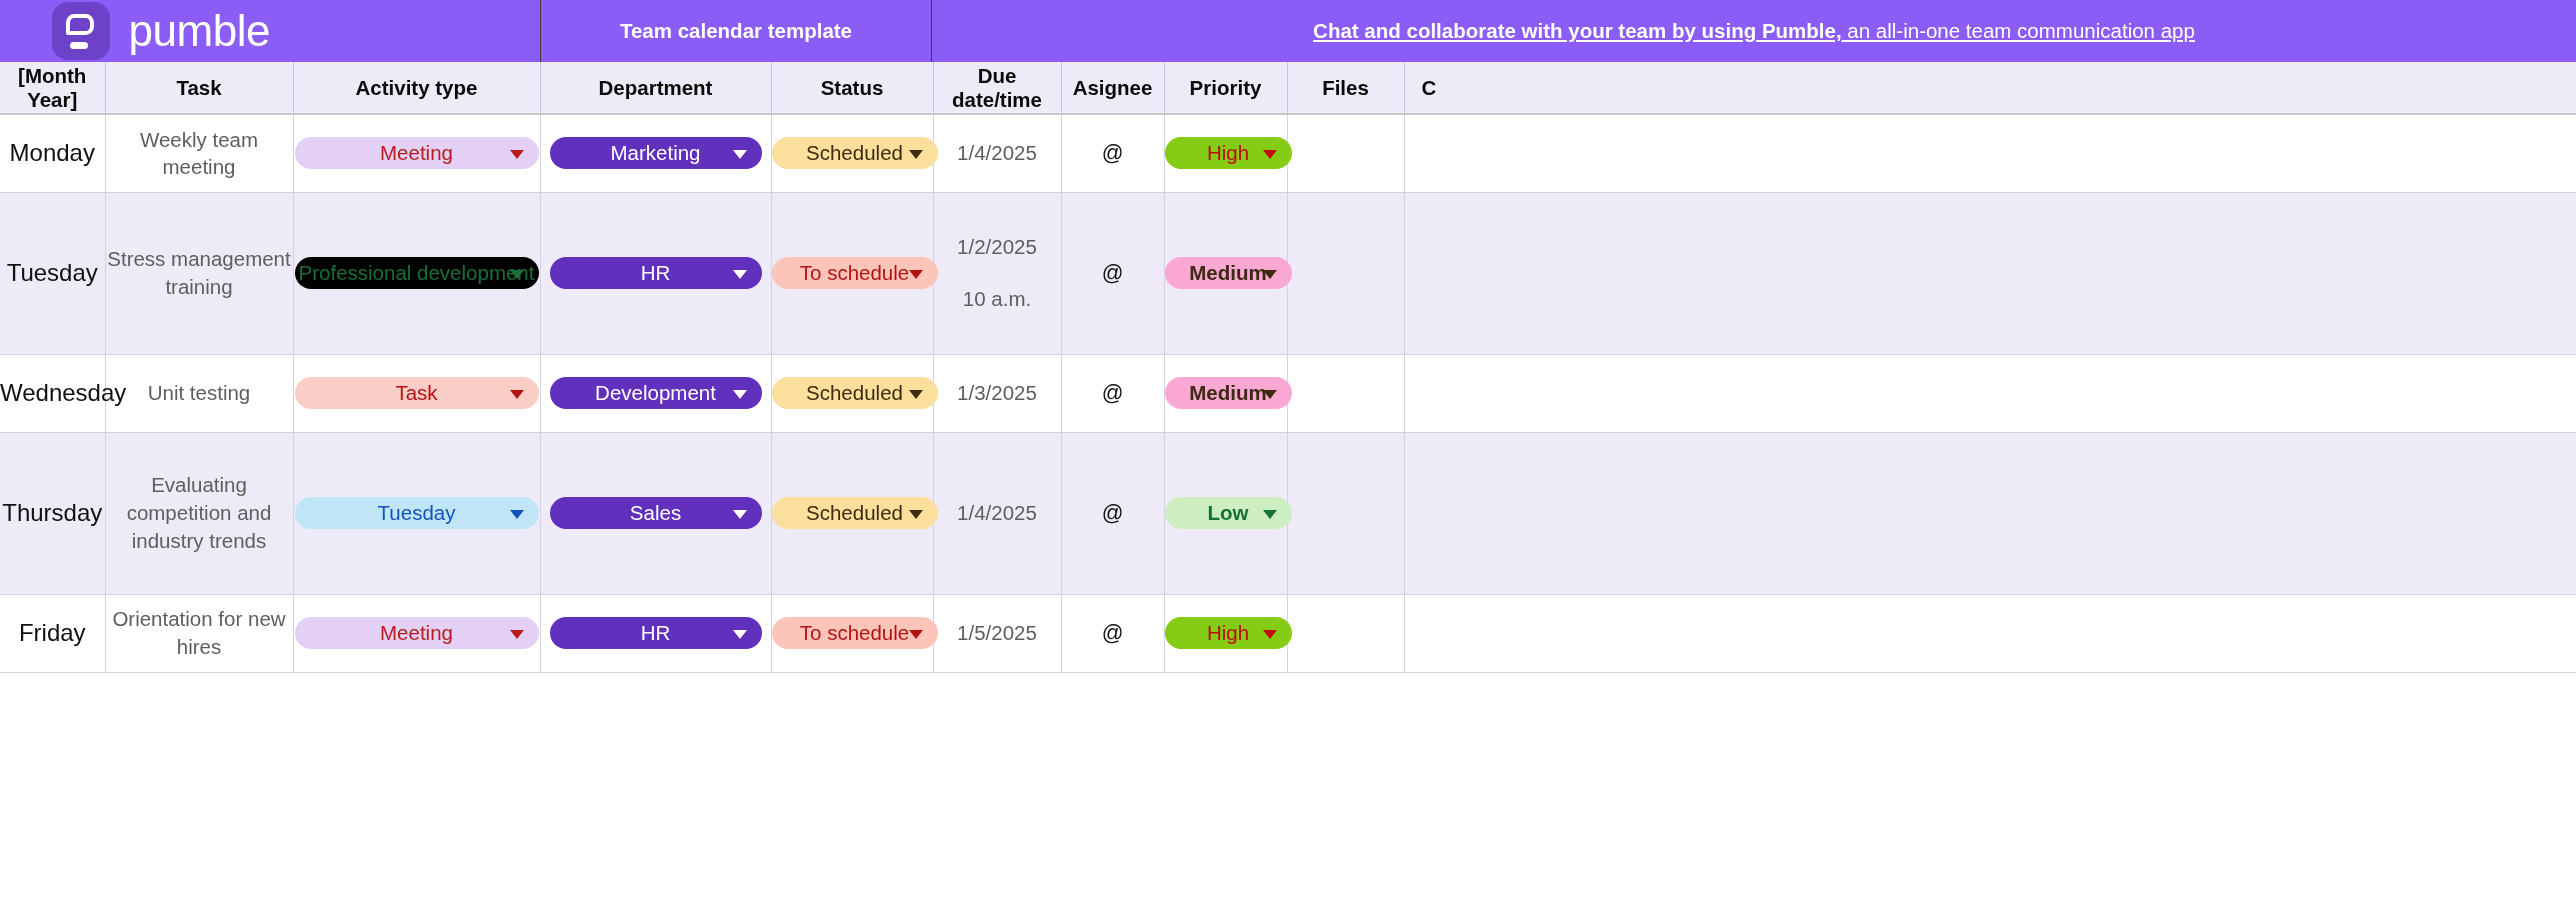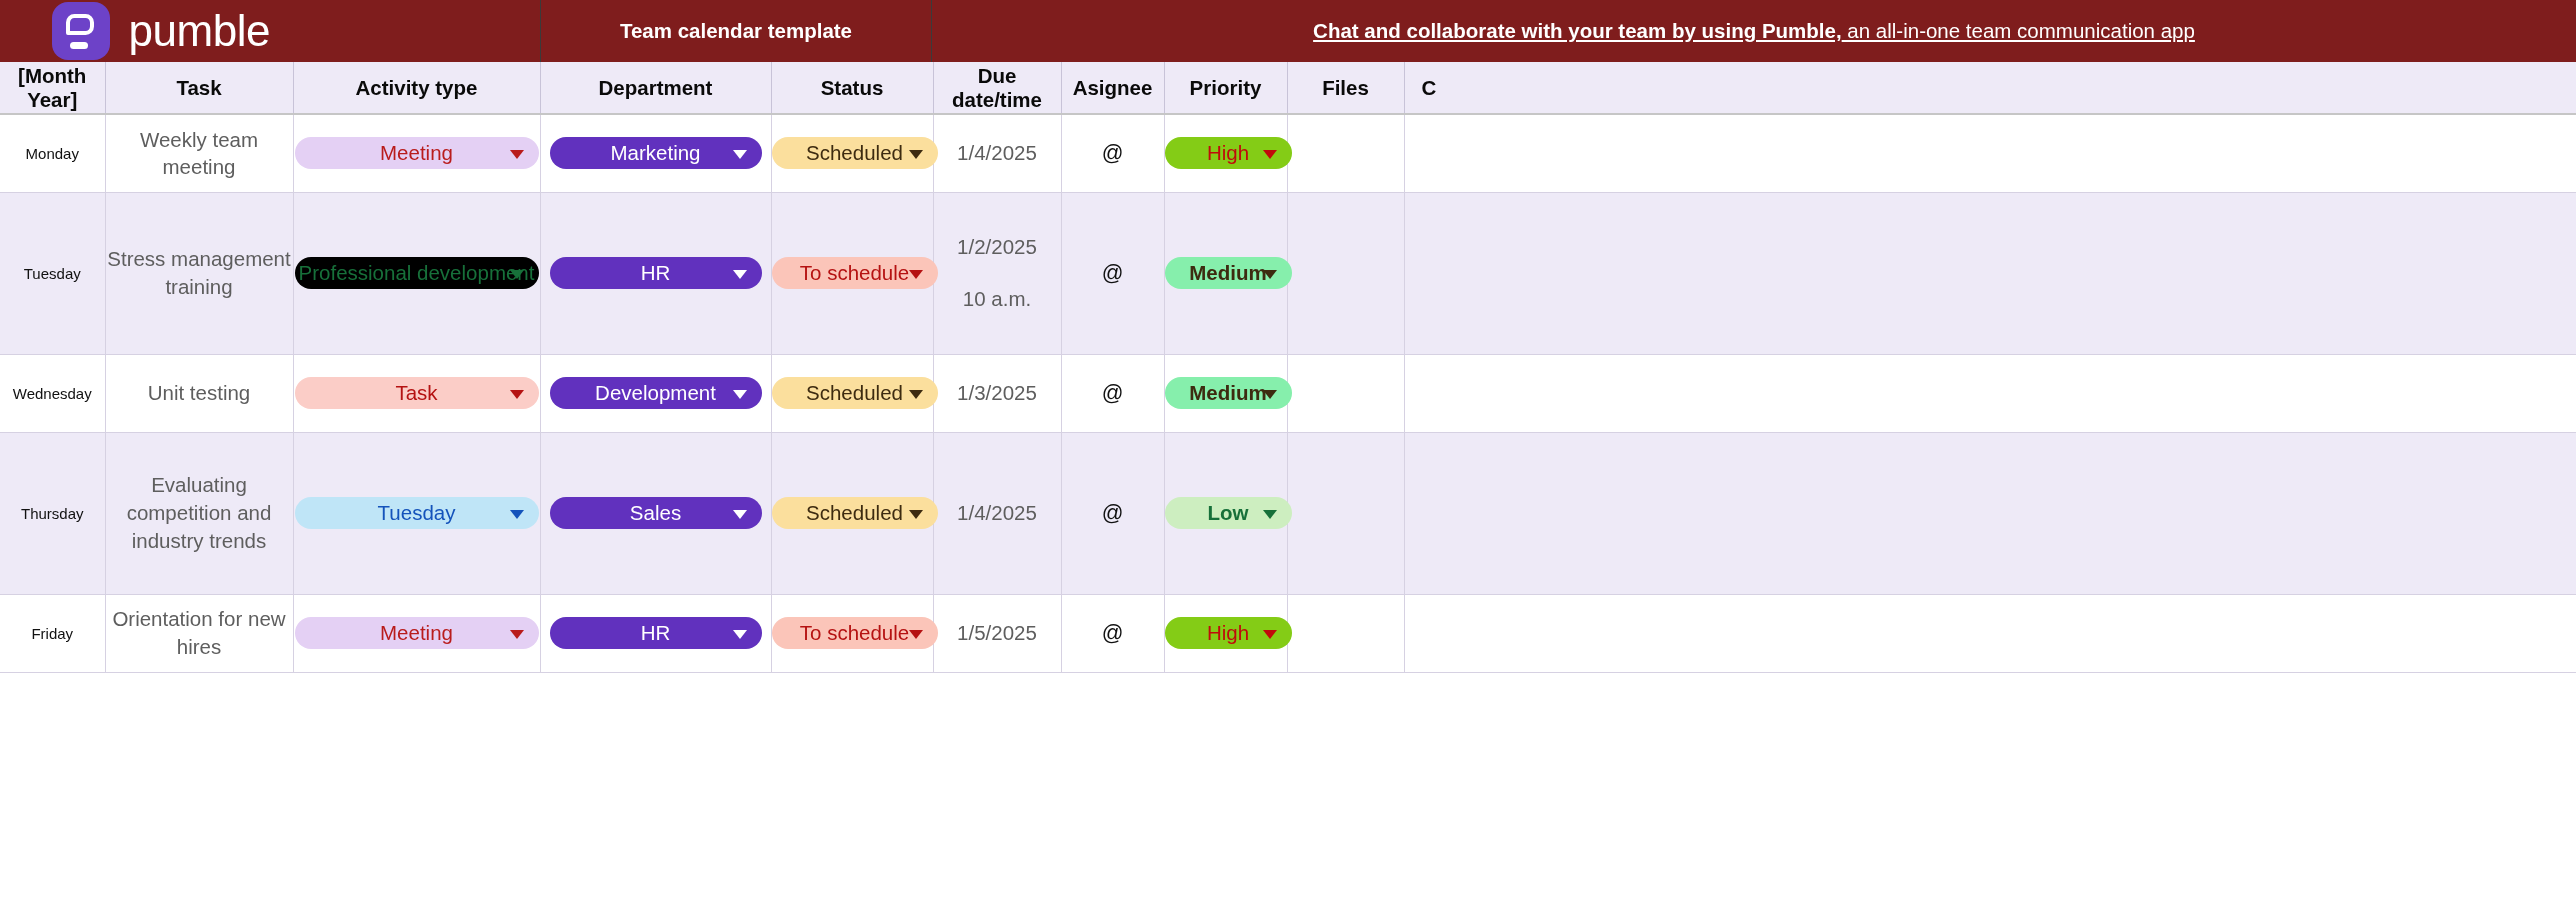--- a/index.html
+++ b/index.html
@@ -11,21 +11,21 @@
     width: 2576px;
     height: 913px;
     overflow: hidden;
     font-family: "Liberation Sans", sans-serif;
     -webkit-font-smoothing: antialiased;
   }
 
   
   .banner {
     height: 62px;
-    background: #7f1d1d;
+    background: #8b5cf6;
     display: flex;
     align-items: center;
     position: relative;
   }
   .banner-cell {
     height: 62px;
     display: flex;
     align-items: center;
     box-sizing: border-box;
   }
@@ -146,21 +146,21 @@
   
   .data-row td {
     border-right: 0.9px solid #d6d1e2;
     border-bottom: 0.9px solid #d6d1e2;
     text-align: center;
   }
   .data-row.odd td { background: #ffffff; }
   .data-row.even td { background: #eeeaf7; }
 
   .cell-day {
-    font-size: 15px;
+    font-size: 24px;
     color: #111111;
   }
   .cell-task {
     font-size: 20.5px;
     color: #5e5e5e;
     line-height: 1.35;
     padding: 0 17px;
   }
   .cell-date {
     font-size: 20.5px;
@@ -212,21 +212,21 @@
 
   
   .chip.c-meeting   { background: #e4d0f4; color: #b91c1c; }
   .chip.c-prof      { background: #000000; color: #17703a; }
   .chip.c-task      { background: #fbcdc7; color: #b51212; }
   .chip.c-workshop  { background: #bfe5f7; color: #1453bb; }
   .chip.c-dept      { background: #6131be; color: #ffffff; font-weight: normal; }
   .chip.c-scheduled { background: #fbdf9d; color: #3d2b10; }
   .chip.c-toschedule{ background: #fbc5b9; color: #b51212; }
   .chip.c-high      { background: #84cc16; color: #c00b0b; font-weight: normal; }
-  .chip.c-medium    { background: #86efac; color: #3d2b10; font-weight: bold; }
+  .chip.c-medium    { background: #f9a8d4; color: #3d2b10; font-weight: bold; }
   .chip.c-low       { background: #cdeec0; color: #17703a; font-weight: bold; }
 </style>
 </head>
 <body>
 
 <div class="banner">
   <div class="banner-cell banner-logo-cell">
     <div class="logo-wrap">
       <div class="logo-mark">
         <span class="glyph-bubble"></span>

